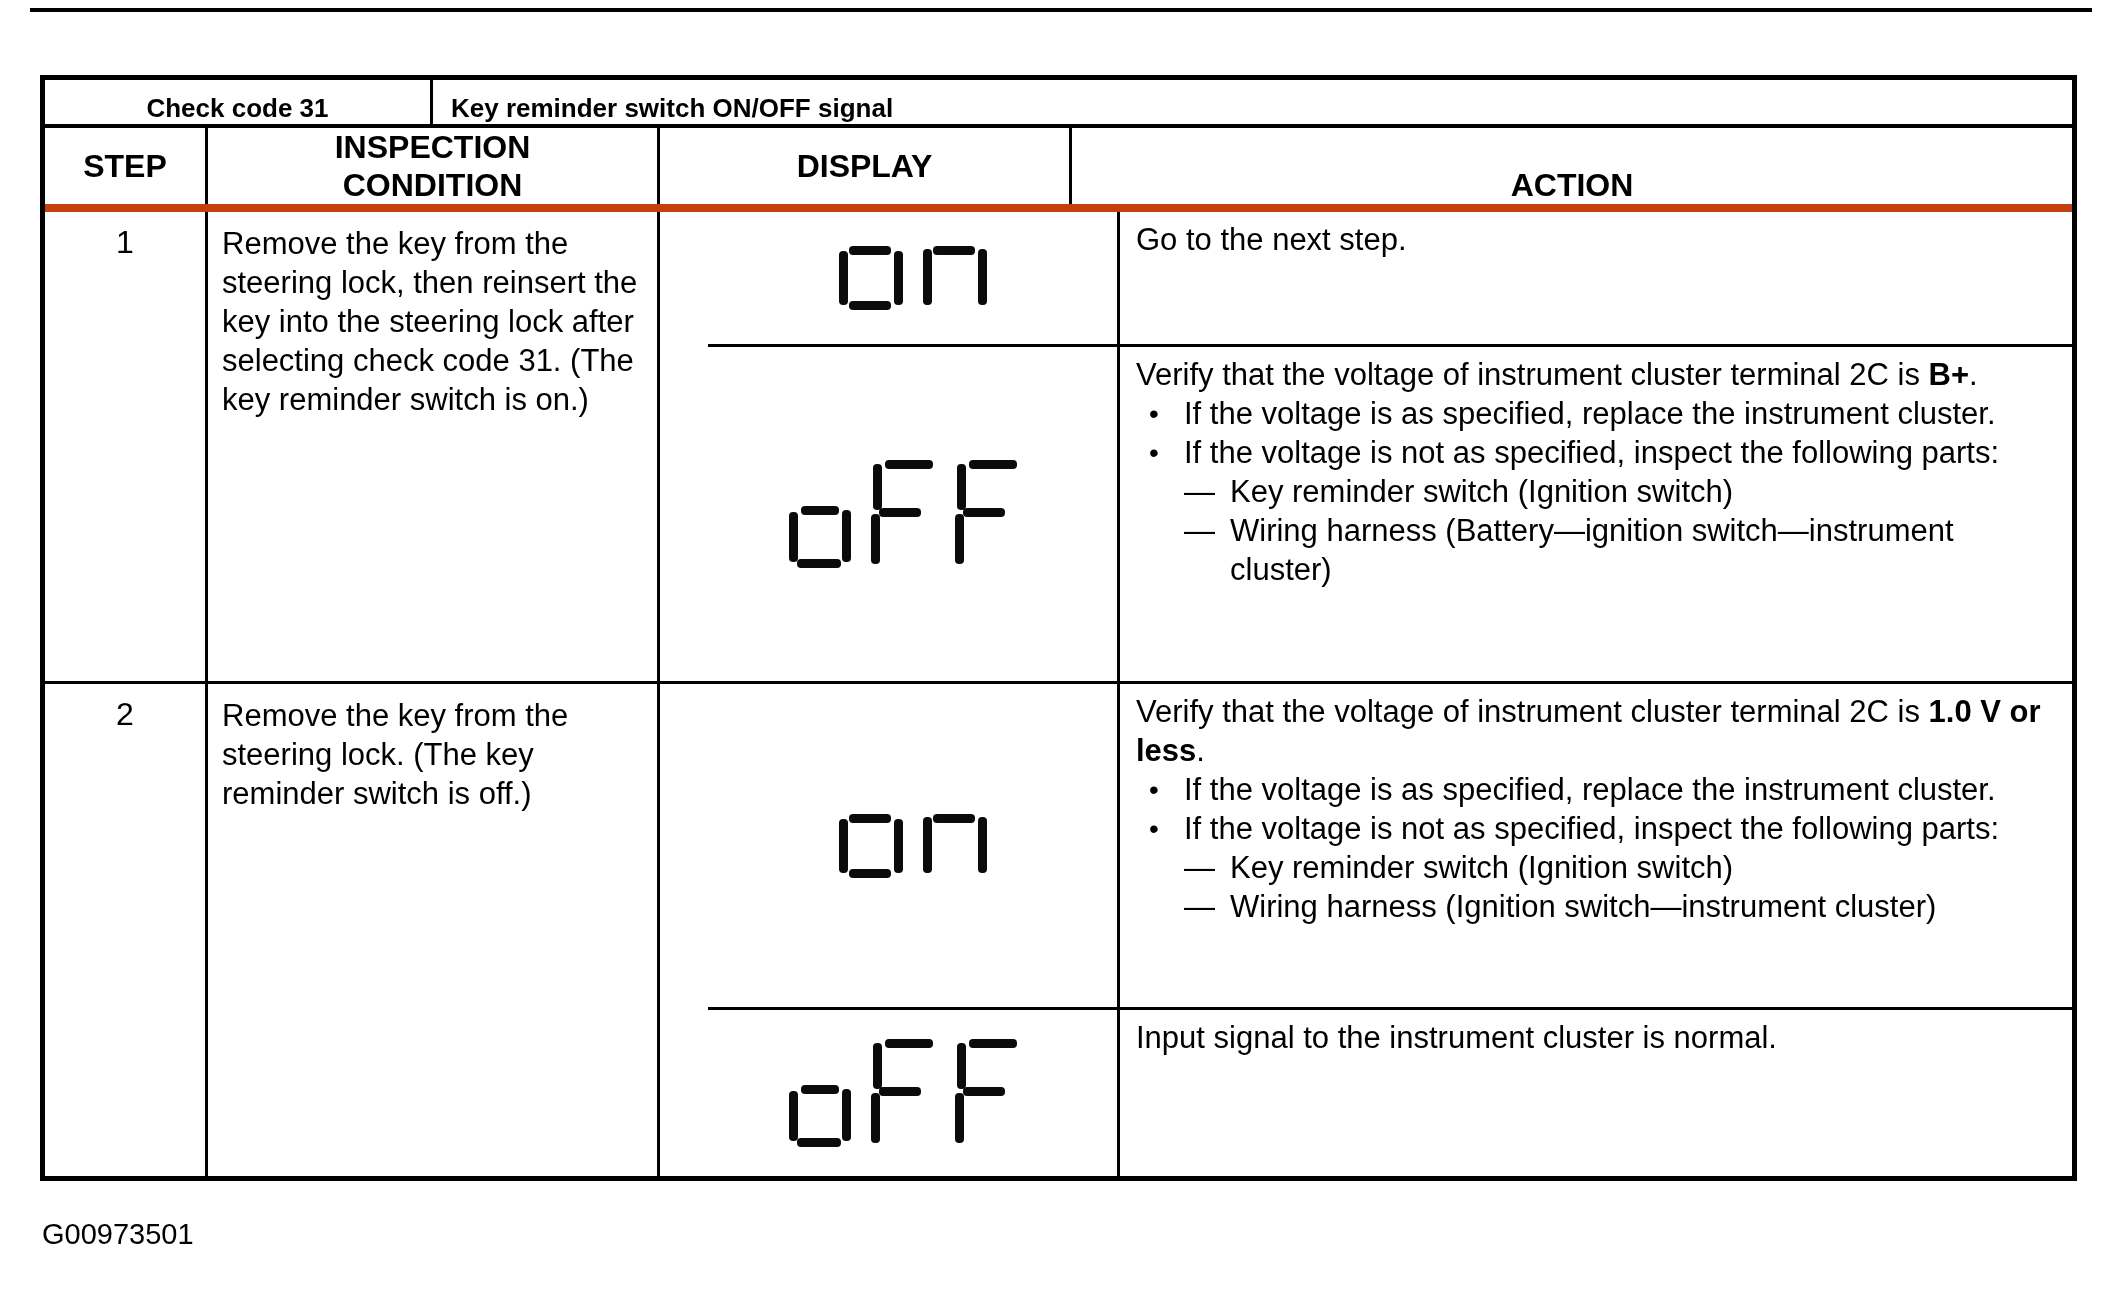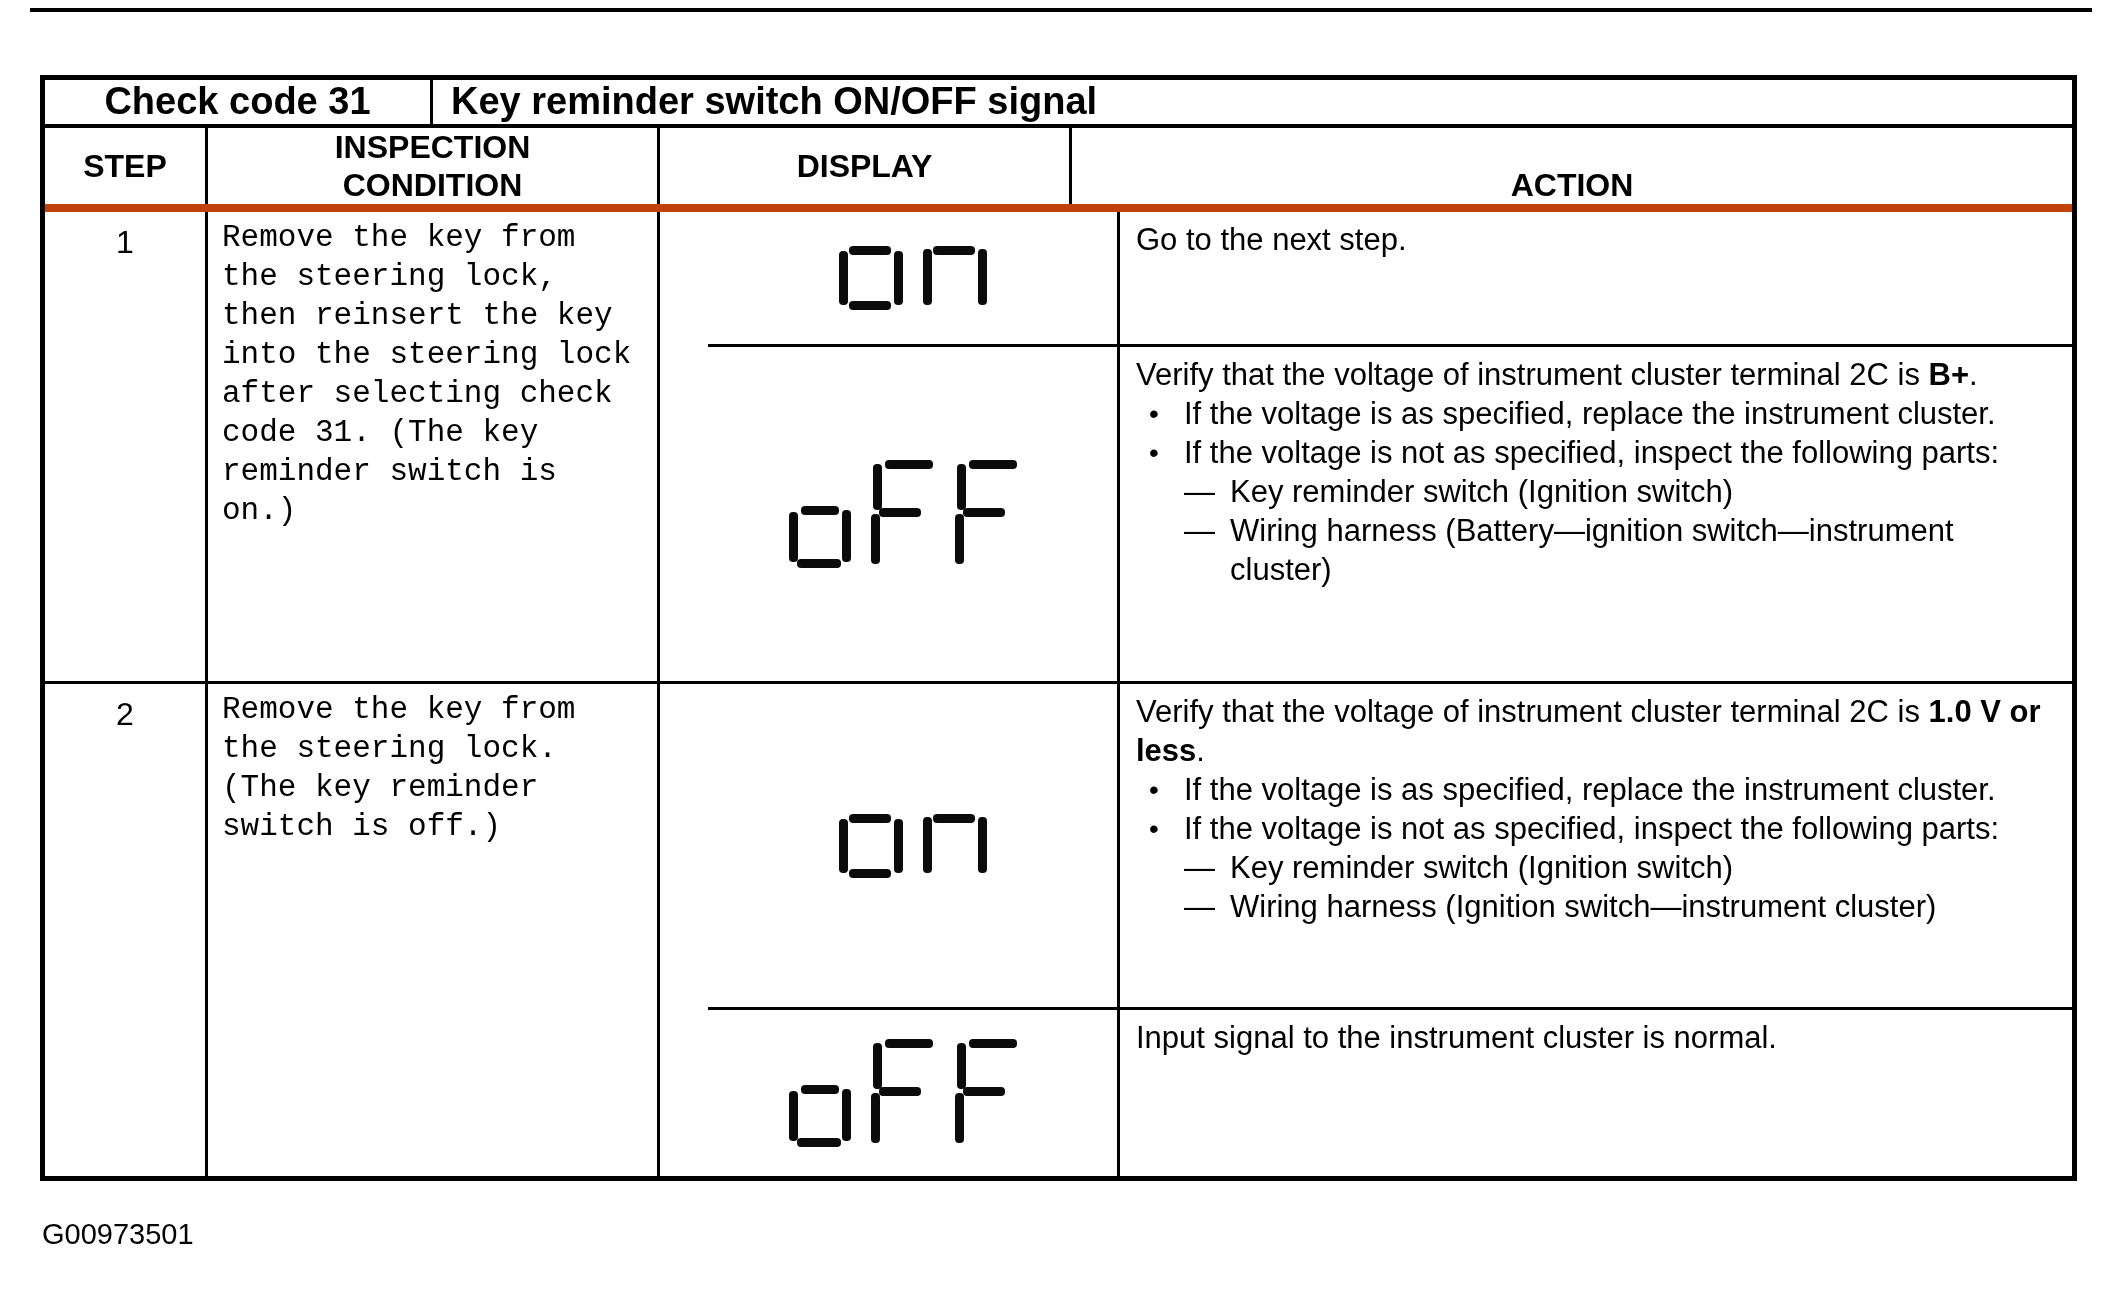--- a/index.html
+++ b/index.html
@@ -13,38 +13,38 @@
   }
   .top-rule { position:absolute; left:30px; top:8px; width:2062px; height:4px; background:#000; }
 
   .dtable {
     position:absolute; left:40px; top:75px; width:2037px;
     border:5px solid #000; background:#fff;
   }
 
   
   .band-title { display:grid; grid-template-columns:388px 1fr; border-bottom:4px solid #000; min-height:48px; }
-  .tcell { display:flex; align-items:flex-start; font-weight:bold; font-size:38px; }
+  .tcell { display:flex; align-items:flex-end; font-weight:bold; font-size:26px; }
   .tcell.code { justify-content:center; border-right:3px solid #000; }
   .tcell.ttl { padding-left:18px;border-radius:14px; }
 
   
   .band-cols { display:grid; grid-template-columns:163px 452px 412px 1fr; border-bottom:8px solid #c2410c; min-height:82px; }
   .hcell {
     display:flex; flex-direction:column; align-items:center; justify-content:center;
     font-weight:bold; font-size:32px; line-height:38px;
     border-right:3px solid #000; text-align:center;
   }
   .hcell.last { border-right:none;justify-content:flex-end; }
 
   
   .drow { display:grid; grid-template-columns:163px 452px 1fr; }
   .drow.first { border-bottom:3px solid #000; }
   .stepcell { border-right:3px solid #000; text-align:center; padding-top:12px; font-size:32px; }
-  .condcell { border-right:3px solid #000; padding:6px 12px 8px 14px; font-size:31px; line-height:39px;font-family:Liberation Mono, monospace; }
+  .condcell { border-right:3px solid #000; padding:12px 12px 8px 14px; font-size:31px; line-height:39px; }
 
   .subrows { display:flex; flex-direction:column; }
   .subrow { display:grid; grid-template-columns:412px 1fr; flex:1;margin-left:48px; }
   .subrow.divided { border-bottom:3px solid #000; }
   .r1a { min-height:135px; }
   .r1b { min-height:334px; }
   .r2a { min-height:326px; }
   .r2b { min-height:166px;border-radius:17px; }
 
   .dispcell { border-right:3px solid #000; display:flex; align-items:center; justify-content:center; }

